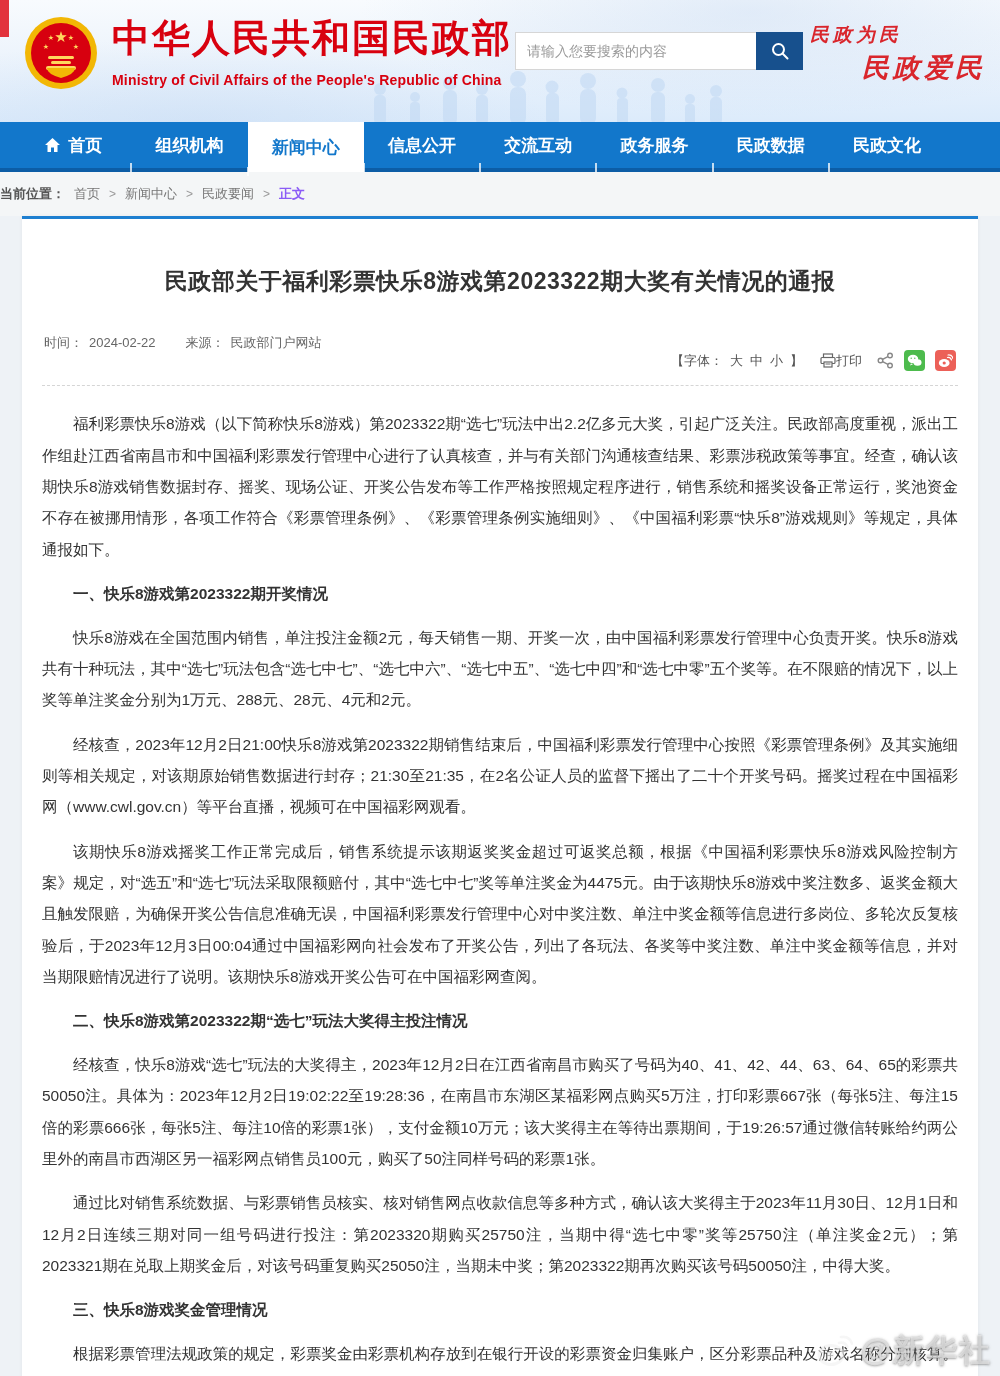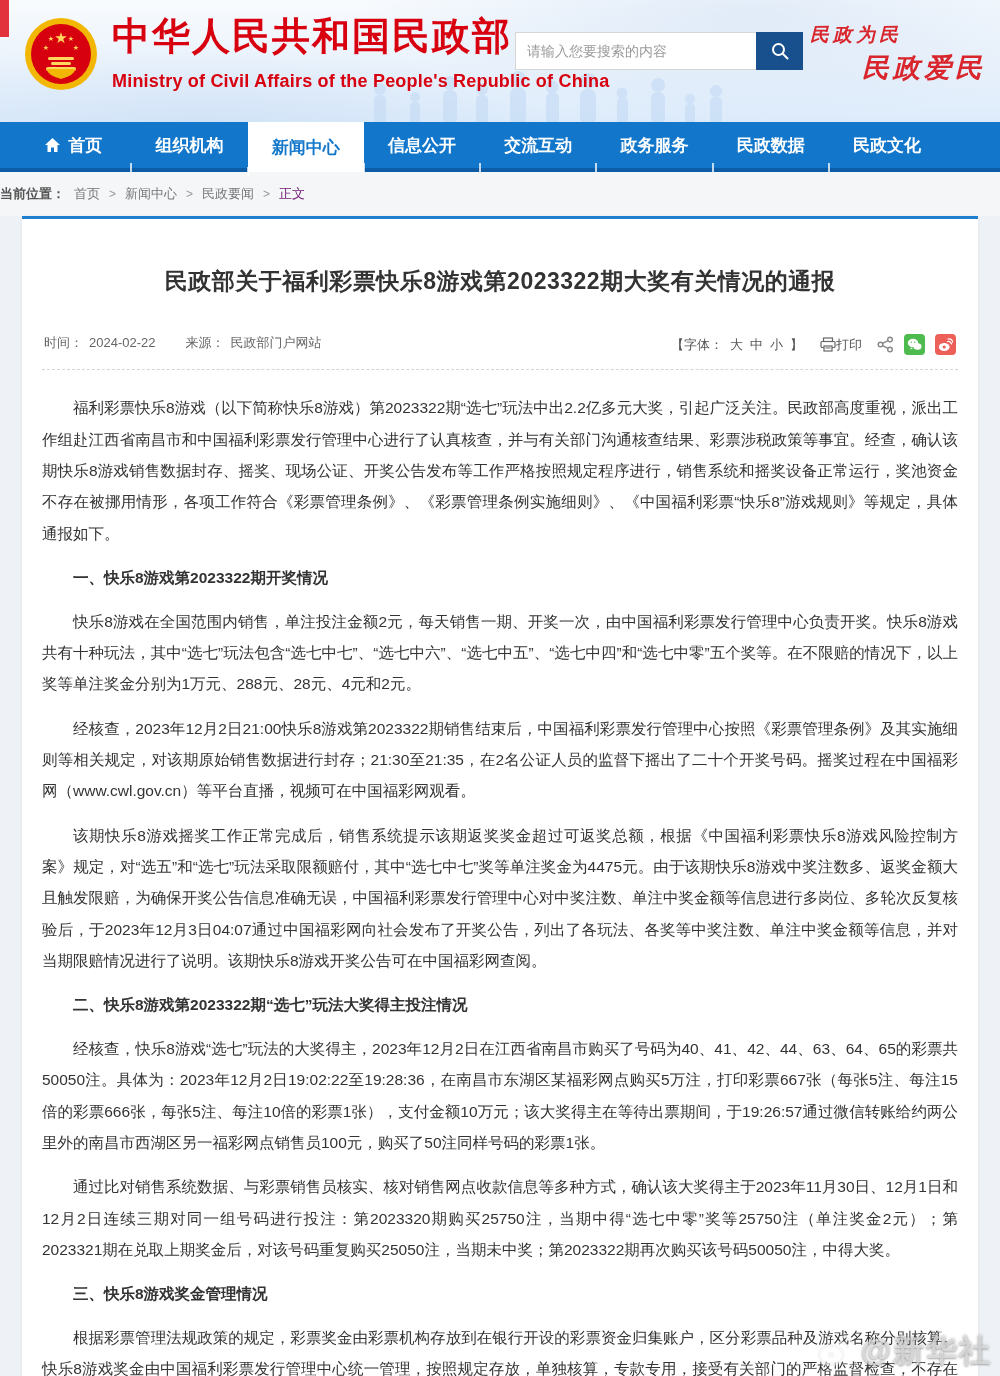--- a/index.html
+++ b/index.html
@@ -18,21 +18,21 @@
   }
   .site-header::before{
     content:"";position:absolute;inset:0;
     background:
       radial-gradient(ellipse 600px 160px at 75% 10%,rgba(186,209,238,.35),transparent 65%),
       radial-gradient(ellipse 500px 120px at 20% 100%,rgba(186,209,238,.30),transparent 70%);
   }
   .brand{position:absolute;left:24px;top:16px;display:flex;align-items:center;gap:14px;z-index:2;}
   .emblem{width:74px;height:74px;flex:0 0 auto;}
   .brand-title{font-size:38px;font-weight:bold;color:#d8010f;letter-spacing:2px;line-height:1.1;}
-  .brand-subtitle{font-size:18px;font-weight:bold;color:#d8010f;margin-top:13px;letter-spacing:.2px;}
+  .brand-subtitle{font-size:14px;font-weight:bold;color:#d8010f;margin-top:13px;letter-spacing:.2px;}
   .search{position:absolute;left:515px;top:32px;display:flex;z-index:3;}
   .search-input{
     width:218px;height:36px;border:1px solid #d6d6d6;border-right:none;background:#fff;
     padding:0 11px;font-size:14px;color:#0369a1;outline:none;
     font-family:"Liberation Sans","DejaVu Sans",sans-serif;
   }
   .search-input::placeholder{color:#9b9b9b;}
   .search-btn{width:47px;height:38px;background:#17508d;border:none;cursor:pointer;
     display:flex;align-items:center;justify-content:center;padding:0;}
   .slogan{position:absolute;right:14px;top:22px;z-index:3;color:#d9262c;
@@ -52,37 +52,37 @@
     content:"";position:absolute;left:-1px;bottom:-4px;width:2px;height:9px;background:rgba(255,255,255,.75);
   }
   .nav-item.active{background:#fff;color:#1277cb;height:50px;z-index:2;}
 
   
   .breadcrumb{height:44px;background:#f4f6f7;display:flex;align-items:center;
     font-size:13px;color:#888;gap:9px;}
   .bc-label{color:#555;font-weight:bold;}
   .bc-link{color:#777;cursor:pointer;text-decoration:none;}
   .bc-sep{color:#999;font-size:12px;}
-  .bc-current{color:#701a75;font-weight:normal;}
+  .bc-current{color:#8b5cf6;font-weight:bold;}
 
   
   .card{
     margin:0 22px;background:#fff;border-top:3px solid #1e7fd0;
     min-height:1155px;padding:0 18px 10px;box-sizing:border-box;
     box-shadow:0 0 4px rgba(0,0,0,.05);
   }
   .article-title{
     text-align:center;font-size:23px;font-weight:bold;color:#333;
     margin:12px;padding:34px 70px 24px;line-height:1.45;letter-spacing:.5px;
   }
   .meta{display:flex;justify-content:space-between;
     font-size:13px;color:#666;padding:0 4px 14px;}
   .meta-left span{margin-right:6px;}
   .meta-left .meta-gap{display:inline-block;width:18px;}
-  .meta-right{display:flex;align-items:center;gap:7px;}
+  .meta-right{display:flex;align-items:center;gap:7px;margin-top:16px;}
   .font-size-btn{color:#555;cursor:pointer;}
   .meta-right .bracket{color:#555;}
   .print-group{display:flex;align-items:center;margin-left:10px;cursor:pointer;color:#555;}
   .share-icon{margin-left:8px;cursor:pointer;}
   .tile{width:21px;height:21px;border-radius:4px;display:flex;align-items:center;justify-content:center;
     cursor:pointer;margin-left:3px;}
   .tile.wechat{background:#4dbb4d;}
   .tile.weibo{background:#ec6058;}
   .divider{border-bottom:1px dashed #d5d5d5;margin:0 2px;}
 
@@ -256,21 +256,21 @@
     </div>
   </div>
 
   <div class="divider"></div>
 
   <div class="article-body">
     <p class="para">福利彩票快乐8游戏（以下简称快乐8游戏）第2023322期“选七”玩法中出2.2亿多元大奖，引起广泛关注。民政部高度重视，派出工作组赴江西省南昌市和中国福利彩票发行管理中心进行了认真核查，并与有关部门沟通核查结果、彩票涉税政策等事宜。经查，确认该期快乐8游戏销售数据封存、摇奖、现场公证、开奖公告发布等工作严格按照规定程序进行，销售系统和摇奖设备正常运行，奖池资金不存在被挪用情形，各项工作符合《彩票管理条例》、《彩票管理条例实施细则》、《中国福利彩票“快乐8”游戏规则》等规定，具体通报如下。</p>
     <h2 class="sec-head">一、快乐8游戏第2023322期开奖情况</h2>
     <p class="para">快乐8游戏在全国范围内销售，单注投注金额2元，每天销售一期、开奖一次，由中国福利彩票发行管理中心负责开奖。快乐8游戏共有十种玩法，其中“选七”玩法包含“选七中七”、“选七中六”、“选七中五”、“选七中四”和“选七中零”五个奖等。在不限赔的情况下，以上奖等单注奖金分别为1万元、288元、28元、4元和2元。</p>
     <p class="para">经核查，2023年12月2日21:00快乐8游戏第2023322期销售结束后，中国福利彩票发行管理中心按照《彩票管理条例》及其实施细则等相关规定，对该期原始销售数据进行封存；21:30至21:35，在2名公证人员的监督下摇出了二十个开奖号码。摇奖过程在中国福彩网（www.cwl.gov.cn）等平台直播，视频可在中国福彩网观看。</p>
-    <p class="para">该期快乐8游戏摇奖工作正常完成后，销售系统提示该期返奖奖金超过可返奖总额，根据《中国福利彩票快乐8游戏风险控制方案》规定，对“选五”和“选七”玩法采取限额赔付，其中“选七中七”奖等单注奖金为4475元。由于该期快乐8游戏中奖注数多、返奖金额大且触发限赔，为确保开奖公告信息准确无误，中国福利彩票发行管理中心对中奖注数、单注中奖金额等信息进行多岗位、多轮次反复核验后，于2023年12月3日04:07通过中国福彩网向社会发布了开奖公告，列出了各玩法、各奖等中奖注数、单注中奖金额等信息，并对当期限赔情况进行了说明。该期快乐8游戏开奖公告可在中国福彩网查阅。</p>
+    <p class="para">该期快乐8游戏摇奖工作正常完成后，销售系统提示该期返奖奖金超过可返奖总额，根据《中国福利彩票快乐8游戏风险控制方案》规定，对“选五”和“选七”玩法采取限额赔付，其中“选七中七”奖等单注奖金为4475元。由于该期快乐8游戏中奖注数多、返奖金额大且触发限赔，为确保开奖公告信息准确无误，中国福利彩票发行管理中心对中奖注数、单注中奖金额等信息进行多岗位、多轮次反复核验后，于2023年12月3日00:04通过中国福彩网向社会发布了开奖公告，列出了各玩法、各奖等中奖注数、单注中奖金额等信息，并对当期限赔情况进行了说明。该期快乐8游戏开奖公告可在中国福彩网查阅。</p>
     <h2 class="sec-head">二、快乐8游戏第2023322期“选七”玩法大奖得主投注情况</h2>
     <p class="para">经核查，快乐8游戏“选七”玩法的大奖得主，2023年12月2日在江西省南昌市购买了号码为40、41、42、44、63、64、65的彩票共50050注。具体为：2023年12月2日19:02:22至19:28:36，在南昌市东湖区某福彩网点购买5万注，打印彩票667张（每张5注、每注15倍的彩票666张，每张5注、每注10倍的彩票1张），支付金额10万元；该大奖得主在等待出票期间，于19:26:57通过微信转账给约两公里外的南昌市西湖区另一福彩网点销售员100元，购买了50注同样号码的彩票1张。</p>
     <p class="para">通过比对销售系统数据、与彩票销售员核实、核对销售网点收款信息等多种方式，确认该大奖得主于2023年11月30日、12月1日和12月2日连续三期对同一组号码进行投注：第2023320期购买25750注，当期中得“选七中零”奖等25750注（单注奖金2元）；第2023321期在兑取上期奖金后，对该号码重复购买25050注，当期未中奖；第2023322期再次购买该号码50050注，中得大奖。</p>
     <h2 class="sec-head">三、快乐8游戏奖金管理情况</h2>
     <p class="para">根据彩票管理法规政策的规定，彩票奖金由彩票机构存放到在银行开设的彩票资金归集账户，区分彩票品种及游戏名称分别核算。快乐8游戏奖金由中国福利彩票发行管理中心统一管理，按照规定存放，单独核算，专款专用，接受有关部门的严格监督检查，不存在被挪用情形。</p>
 
   </div>
 </main>
 
 <div class="watermark">

